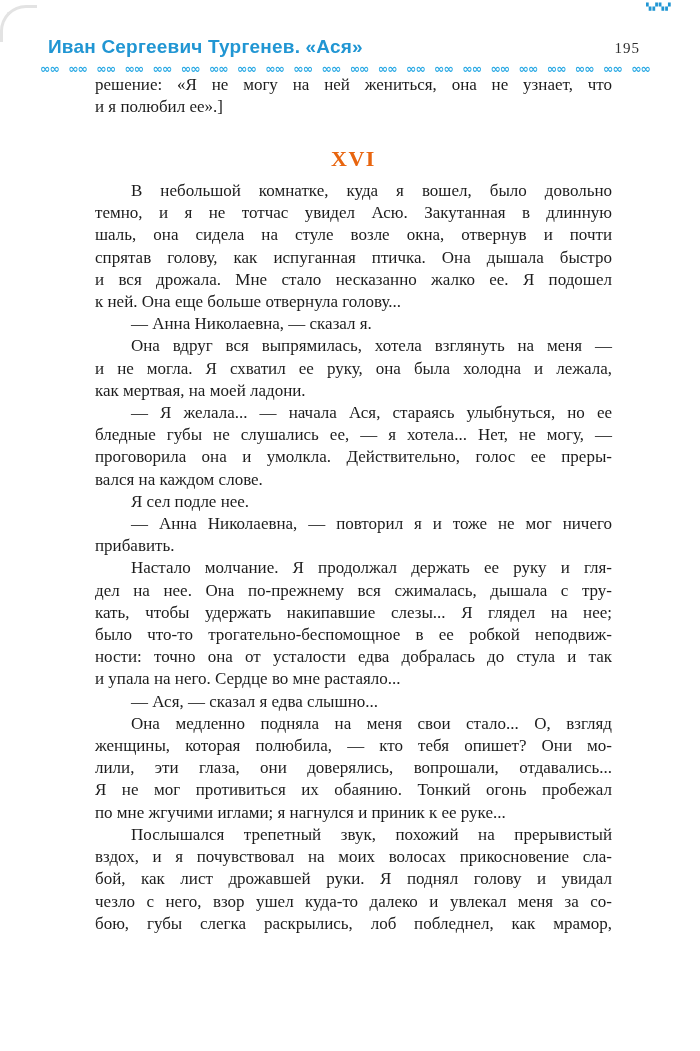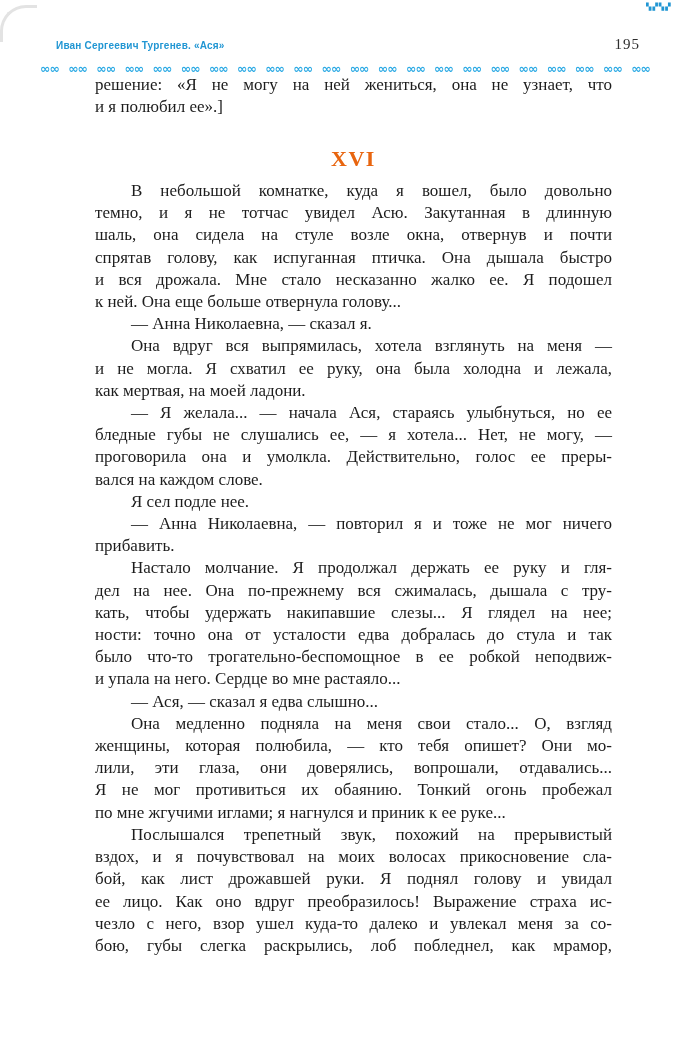--- a/index.html
+++ b/index.html
@@ -21,24 +21,23 @@
     font-size:7px;line-height:10px;letter-spacing:1px;
     color:var(--header_blue,#2196d3);
     overflow:hidden;white-space:nowrap;
   }
   .header-row{
     position:absolute;top:36px;left:48px;width:592px;
     display:flex;justify-content:space-between;align-items:baseline;
   }
   .running-title{
     font-family:"Liberation Sans", sans-serif;
-    font-weight:bold;font-size:10px;
+    font-weight:bold;font-size:19px;
     color:var(--header_blue,#2196d3);
     letter-spacing:0.2px;
-    margin-left:8px;
   }
   .page-number{
     font-family:"Liberation Serif", serif;
     font-size:15px;color:#2e2e2e;letter-spacing:1px;
   }
   .ornament{
     position:absolute;top:61px;left:40px;width:610px;height:16px;
     color:var(--ornament_cyan,#2aa9e4);
     font-family:"DejaVu Sans", sans-serif;
     font-weight:bold;font-size:12.5px;line-height:15px;
@@ -101,30 +100,29 @@
       <div class="line indent just">— Я желала... — начала Ася, стараясь улыбнуться, но ее</div>
       <div class="line just">бледные губы не слушались ее, — я хотела... Нет, не могу, —</div>
       <div class="line just">проговорила она и умолкла. Действительно, голос ее преры-</div>
       <div class="line">вался на каждом слове.</div>
       <div class="line indent">Я сел подле нее.</div>
       <div class="line indent just">— Анна Николаевна, — повторил я и тоже не мог ничего</div>
       <div class="line">прибавить.</div>
       <div class="line indent just">Настало молчание. Я продолжал держать ее руку и гля-</div>
       <div class="line just">дел на нее. Она по-прежнему вся сжималась, дышала с тру-</div>
       <div class="line just">кать, чтобы удержать накипавшие слезы... Я глядел на нее;</div>
+      <div class="line just">было что-то трогательно-беспомощное в ее робкой неподвиж-</div>
       <div class="line just">ности: точно она от усталости едва добралась до стула и так</div>
-      <div class="line just">было что-то трогательно-беспомощное в ее робкой неподвиж-</div>
       <div class="line">и упала на него. Сердце во мне растаяло...</div>
       <div class="line indent">— Ася, — сказал я едва слышно...</div>
       <div class="line indent just">Она медленно подняла на меня свои стало... О, взгляд</div>
       <div class="line just">женщины, которая полюбила, — кто тебя опишет? Они мо-</div>
       <div class="line just">лили, эти глаза, они доверялись, вопрошали, отдавались...</div>
       <div class="line just">Я не мог противиться их обаянию. Тонкий огонь пробежал</div>
       <div class="line">по мне жгучими иглами; я нагнулся и приник к ее руке...</div>
       <div class="line indent just">Послышался трепетный звук, похожий на прерывистый</div>
       <div class="line just">вздох, и я почувствовал на моих волосах прикосновение сла-</div>
       <div class="line just">бой, как лист дрожавшей руки. Я поднял голову и увидал</div>
-      <div class="line just">ее лицо. Как оно вдруг преобразилось! Выражение страха ис-</div>
       <div class="line just">чезло с него, взор ушел куда-то далеко и увлекал меня за со-</div>
       <div class="line just">бою, губы слегка раскрылись, лоб побледнел, как мрамор,</div>
     </div>
 
 </div>
 
 </body></html>

